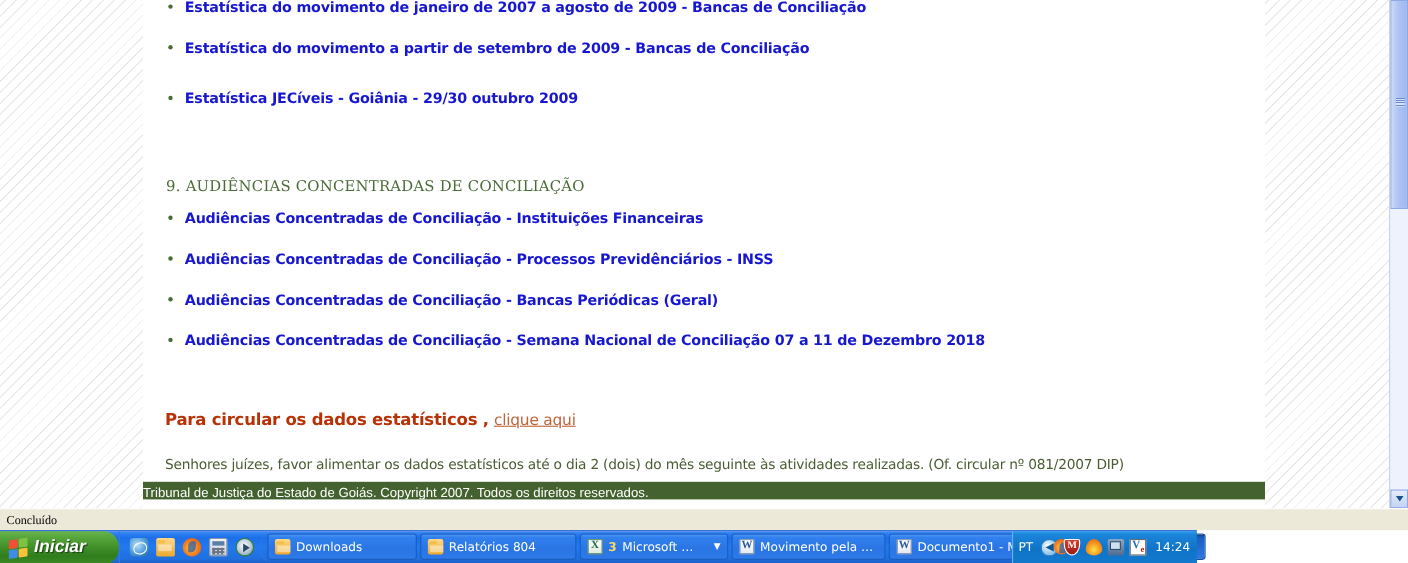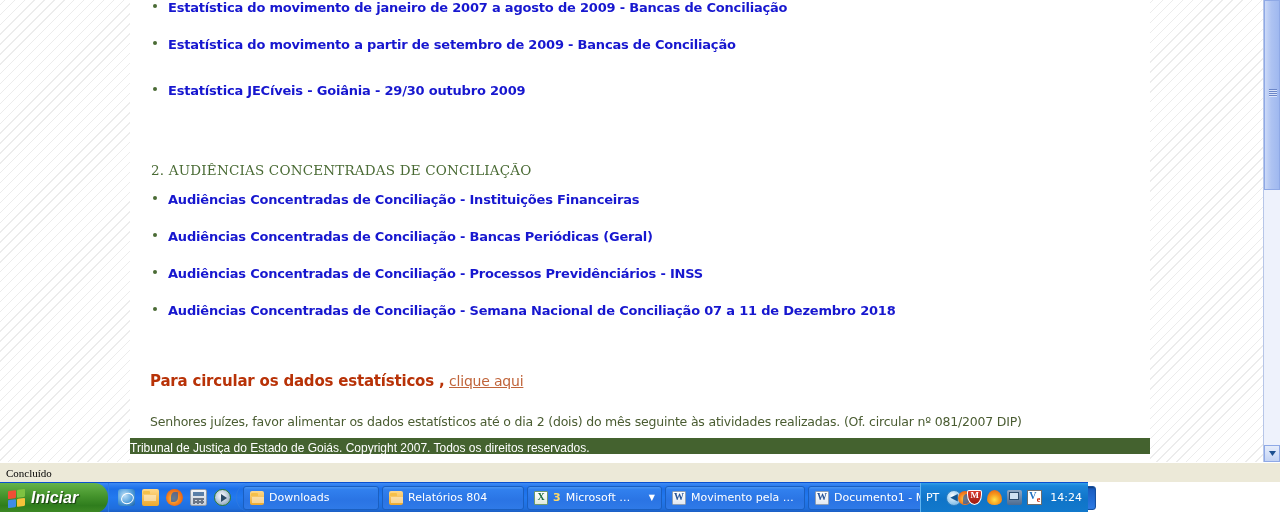--- a/index.html
+++ b/index.html
@@ -305,21 +305,21 @@
     content: "";
     position: absolute; left: 6px; top: 4px;
     width: 0; height: 0;
     border-left: 6px solid #2a4a66;
     border-top: 4px solid transparent;
     border-bottom: 4px solid transparent;
   }
 
   
   #tasks {
-    display: flex; align-items: center;
+    display: flex; align-items: flex-start;
     gap: 3px;
     padding: 2px 4px 2px 6px;
     border-left: 1px solid #2f7ae0;
     flex: 1;
     min-width: 0;
     border-radius: 14px;
   }
   .task-btn {
     height: 24px;
     display: flex; align-items: center;
@@ -470,34 +470,34 @@
 
       <ul class="linklist">
         <li>
           <span class="bullet"></span>
           <a class="green-link" href="#">Estatística JECíveis - Goiânia - 29/30 outubro 2009</a>
         </li>
       </ul>
 
       <div class="spacer-b"></div>
 
-      <h2 class="section-heading">2. AUDIÊNCIAS CONCENTRADAS DE CONCILIAÇÃO</h2>
+      <h2 class="section-heading">9. AUDIÊNCIAS CONCENTRADAS DE CONCILIAÇÃO</h2>
 
       <ul class="linklist">
         <li>
           <span class="bullet"></span>
           <a class="green-link" href="#">Audiências Concentradas de Conciliação - Instituições Financeiras</a>
         </li>
         <li>
           <span class="bullet"></span>
-          <a class="green-link" href="#">Audiências Concentradas de Conciliação - Bancas Periódicas (Geral)</a>
+          <a class="green-link" href="#">Audiências Concentradas de Conciliação - Processos Previdênciários - INSS</a>
         </li>
         <li>
           <span class="bullet"></span>
-          <a class="green-link" href="#">Audiências Concentradas de Conciliação - Processos Previdênciários - INSS</a>
+          <a class="green-link" href="#">Audiências Concentradas de Conciliação - Bancas Periódicas (Geral)</a>
         </li>
         <li>
           <span class="bullet"></span>
           <a class="green-link" href="#">Audiências Concentradas de Conciliação - Semana Nacional de Conciliação 07 a 11 de Dezembro 2018</a>
         </li>
       </ul>
 
       <div class="spacer-c"></div>
 
       <div class="red-line">

